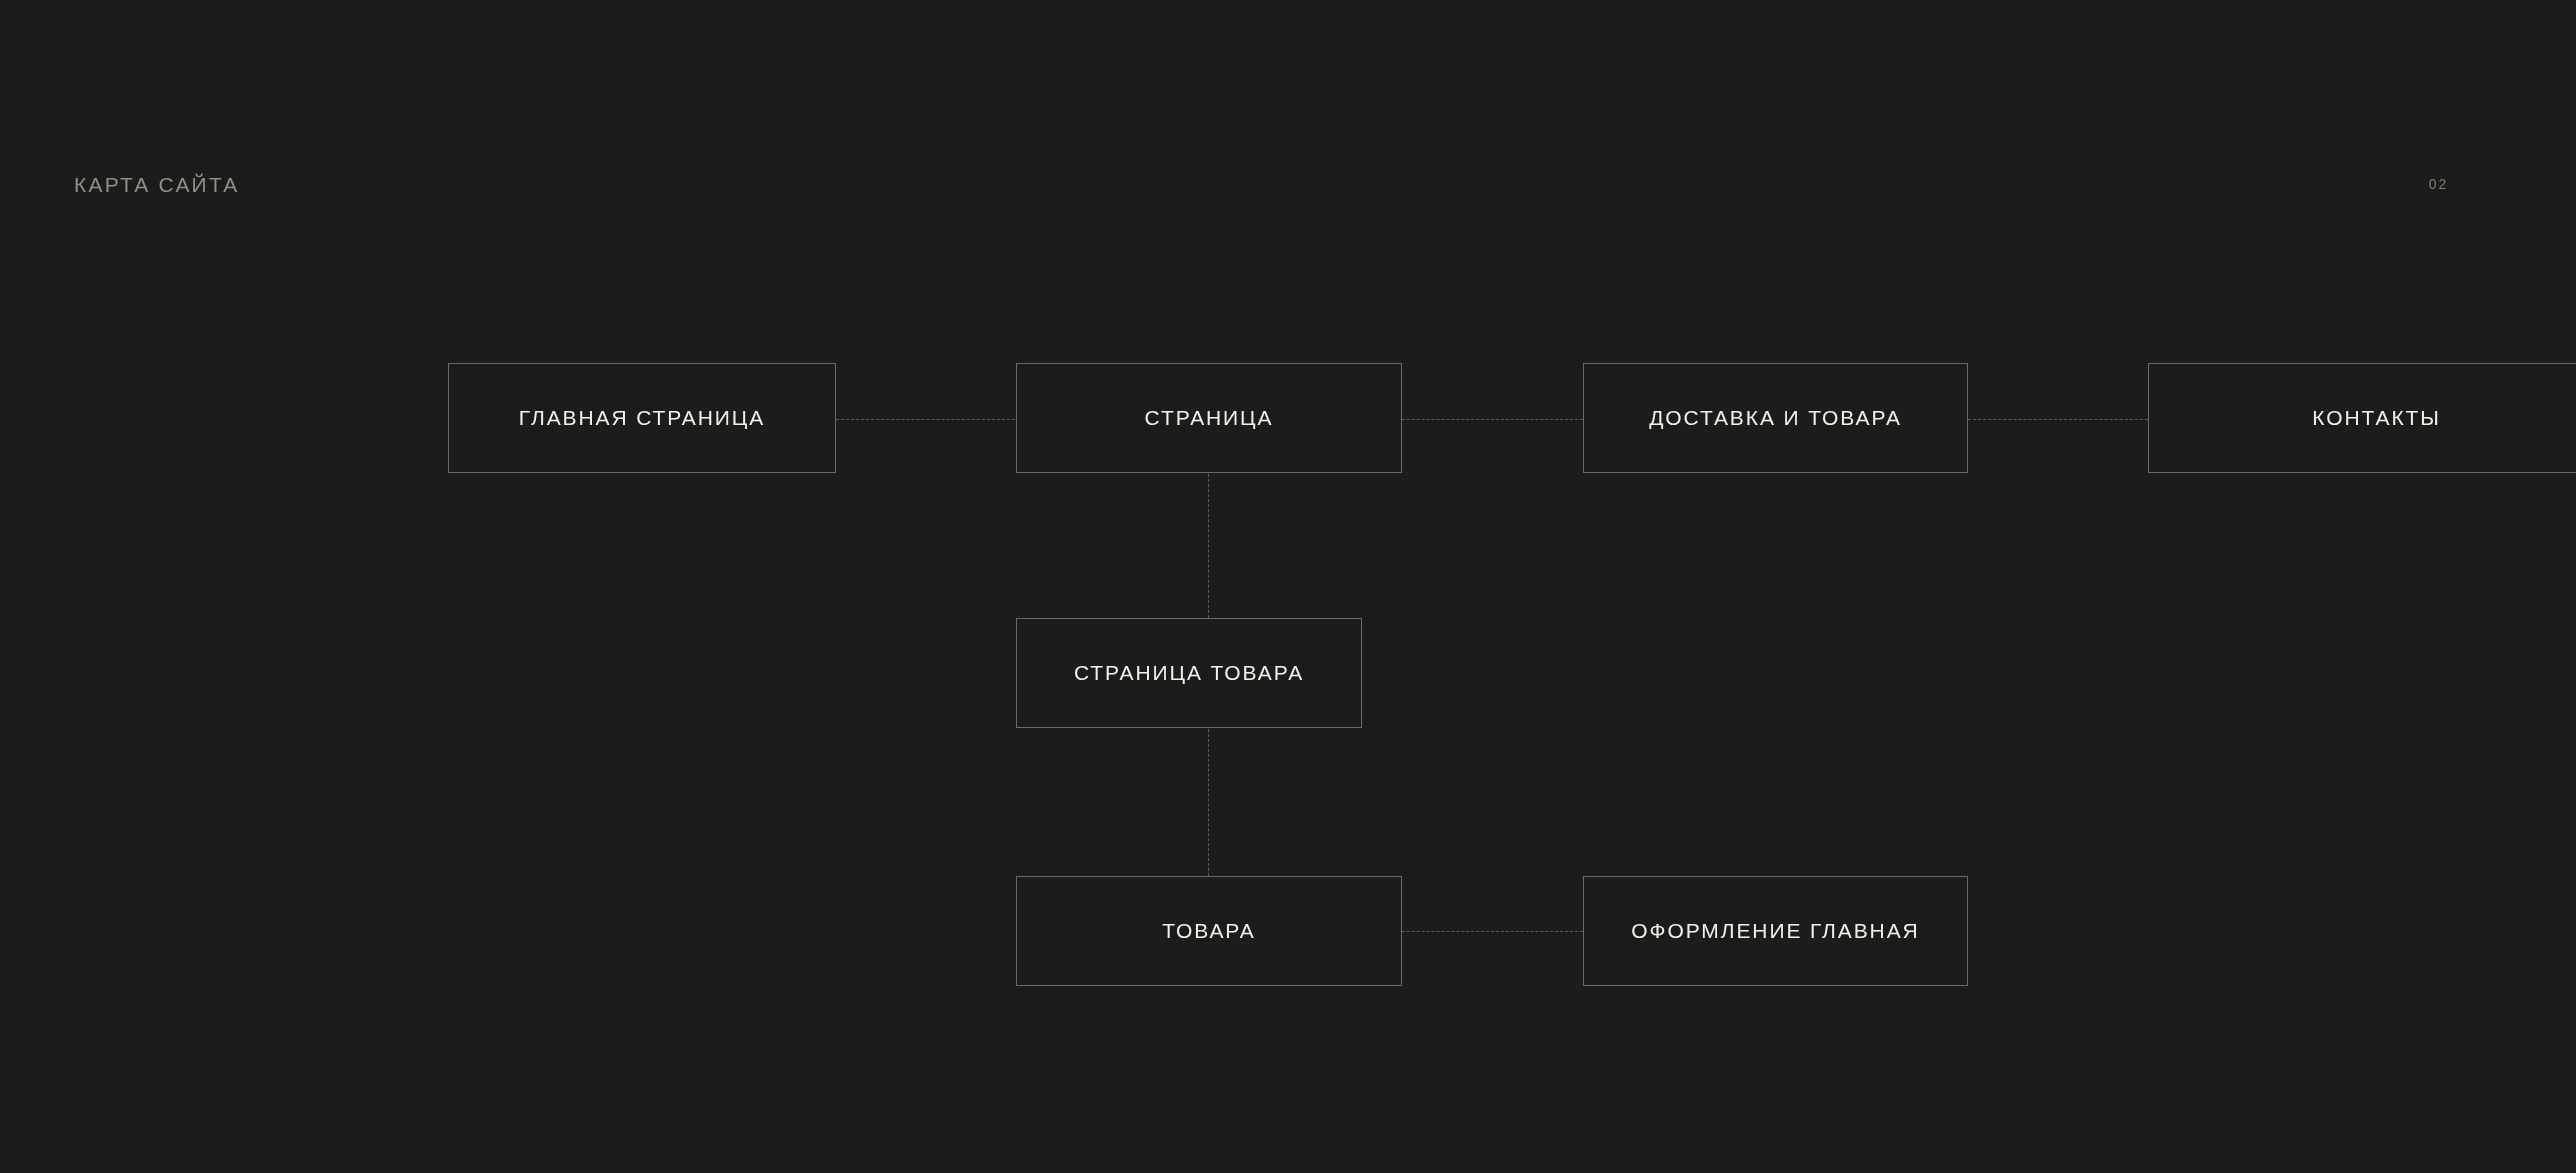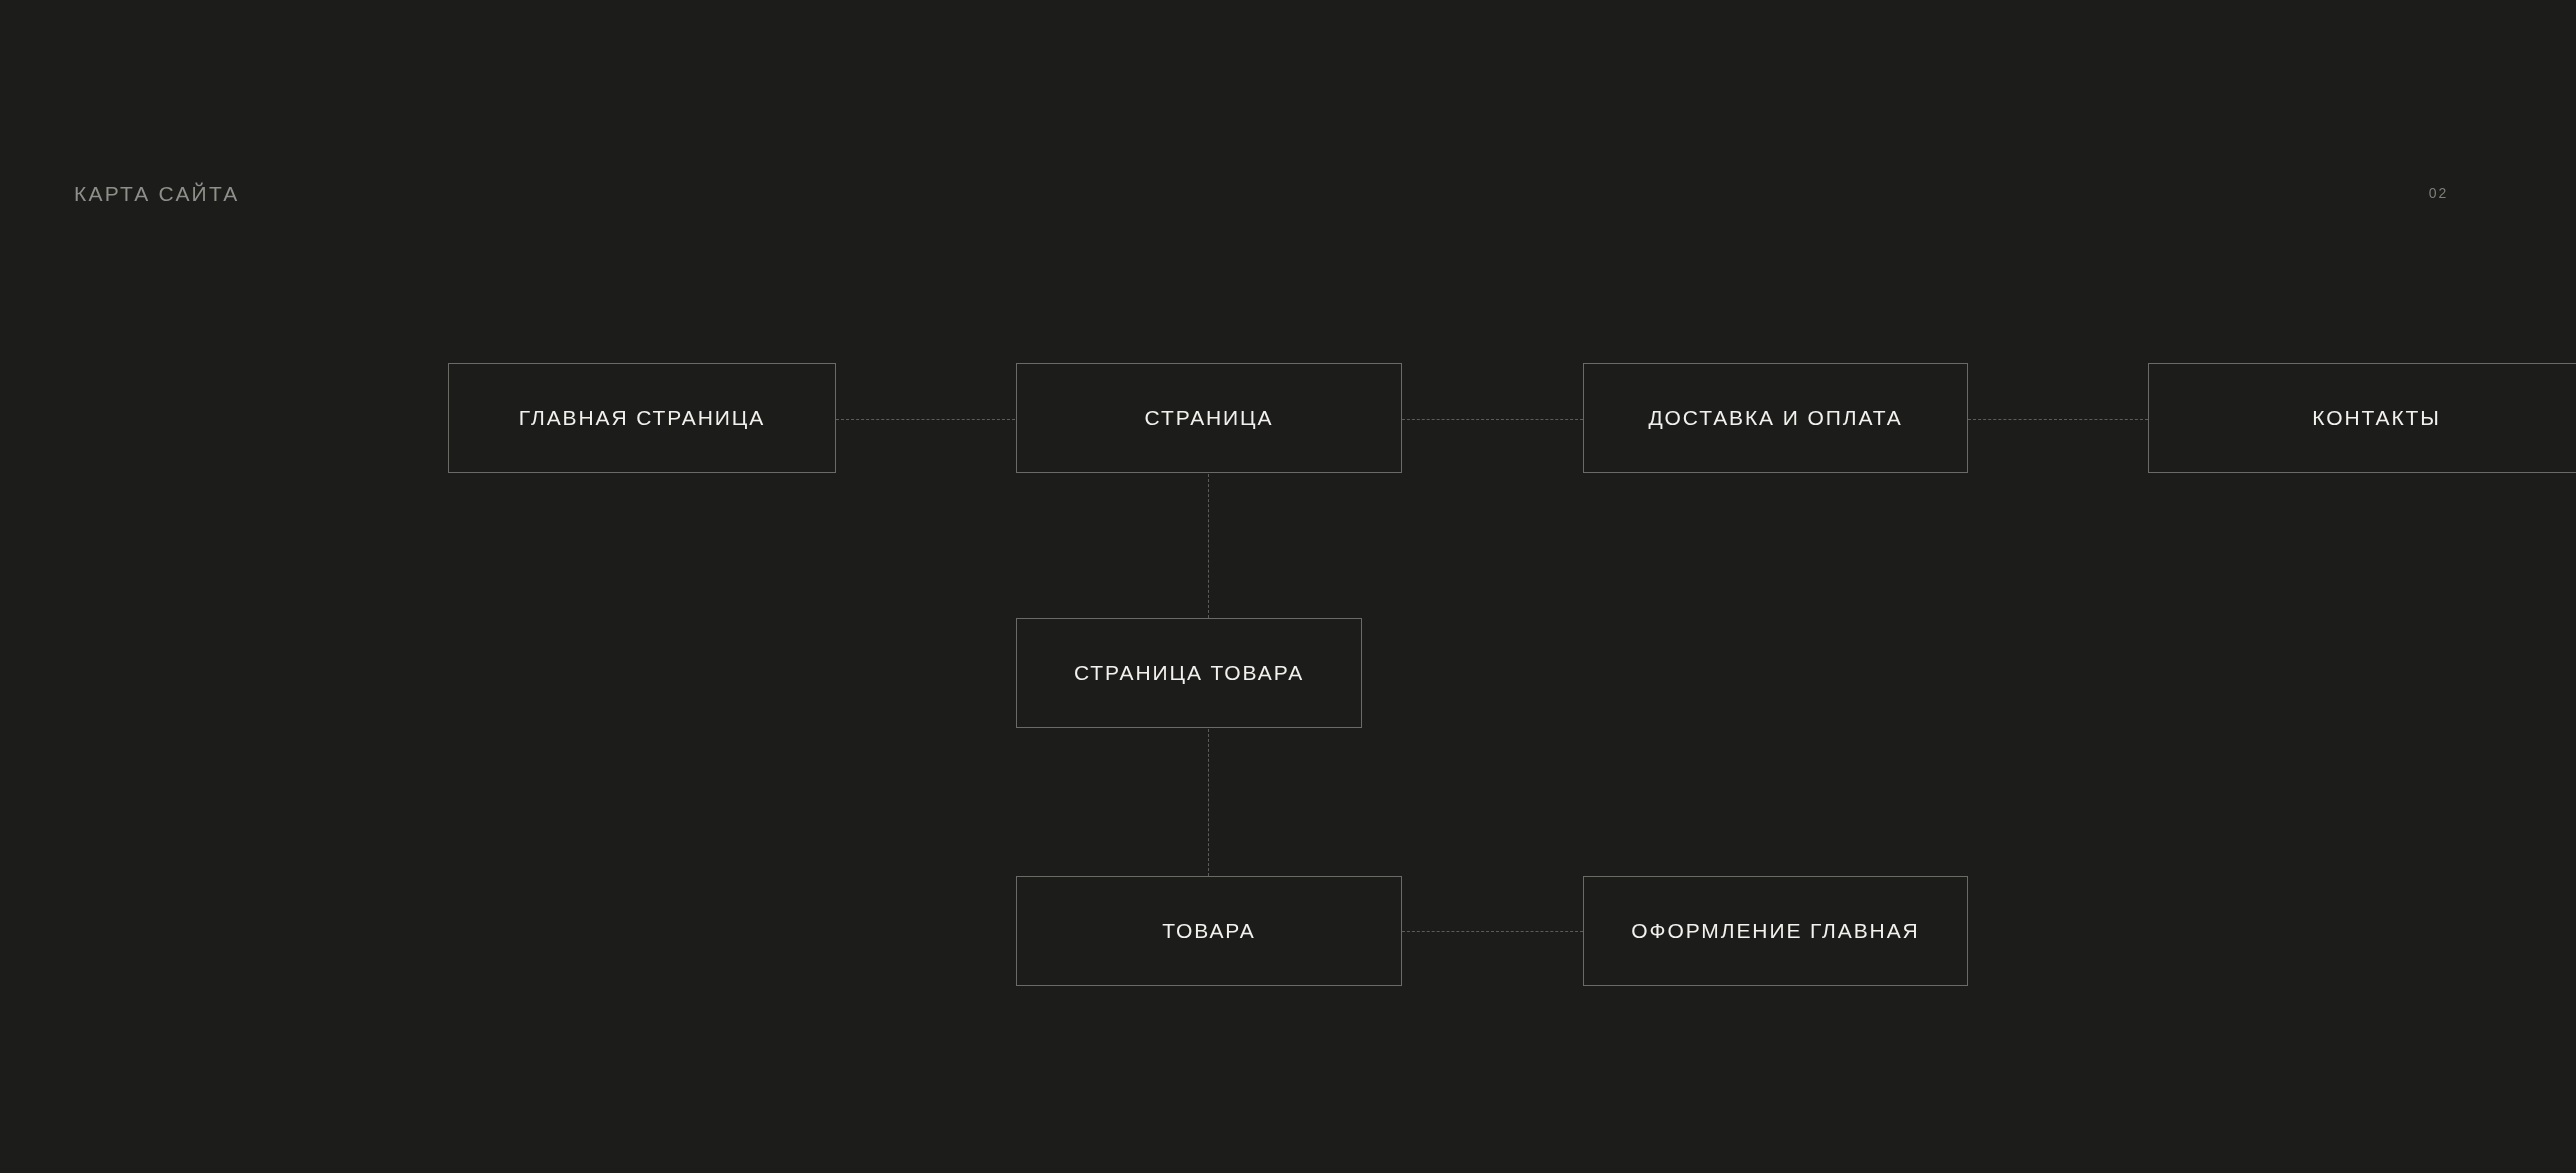--- a/index.html
+++ b/index.html
@@ -12,21 +12,21 @@
     background: #1c1c1a;
     font-family: "Liberation Sans", sans-serif;
     overflow: hidden;
     position: relative;
   }
 
   
   .page-header {
     position: absolute;
     left: 0;
-    top: 175px;
+    top: 166px;
     width: 2520px;
     height: 37px;
   }
   .header-title {
     position: absolute;
     left: 74px;
     top: 0;
     font-size: 21px;
     letter-spacing: 2.2px;
     color: #8e8e8a;
@@ -122,21 +122,21 @@
 
   <div class="node node-home">
     <span class="node-label">ГЛАВНАЯ СТРАНИЦА</span>
   </div>
 
   <div class="node node-catalog">
     <span class="node-label">СТРАНИЦА</span>
   </div>
 
   <div class="node node-delivery">
-    <span class="node-label">ДОСТАВКА И ОПЛАТА</span>
+    <span class="node-label">ДОСТАВКА И ТОВАРА</span>
   </div>
 
   <div class="node node-contacts">
     <span class="node-label">КОНТАКТЫ</span>
   </div>
 
   <div class="node node-product">
     <span class="node-label">СТРАНИЦА ТОВАРА</span>
   </div>
 

